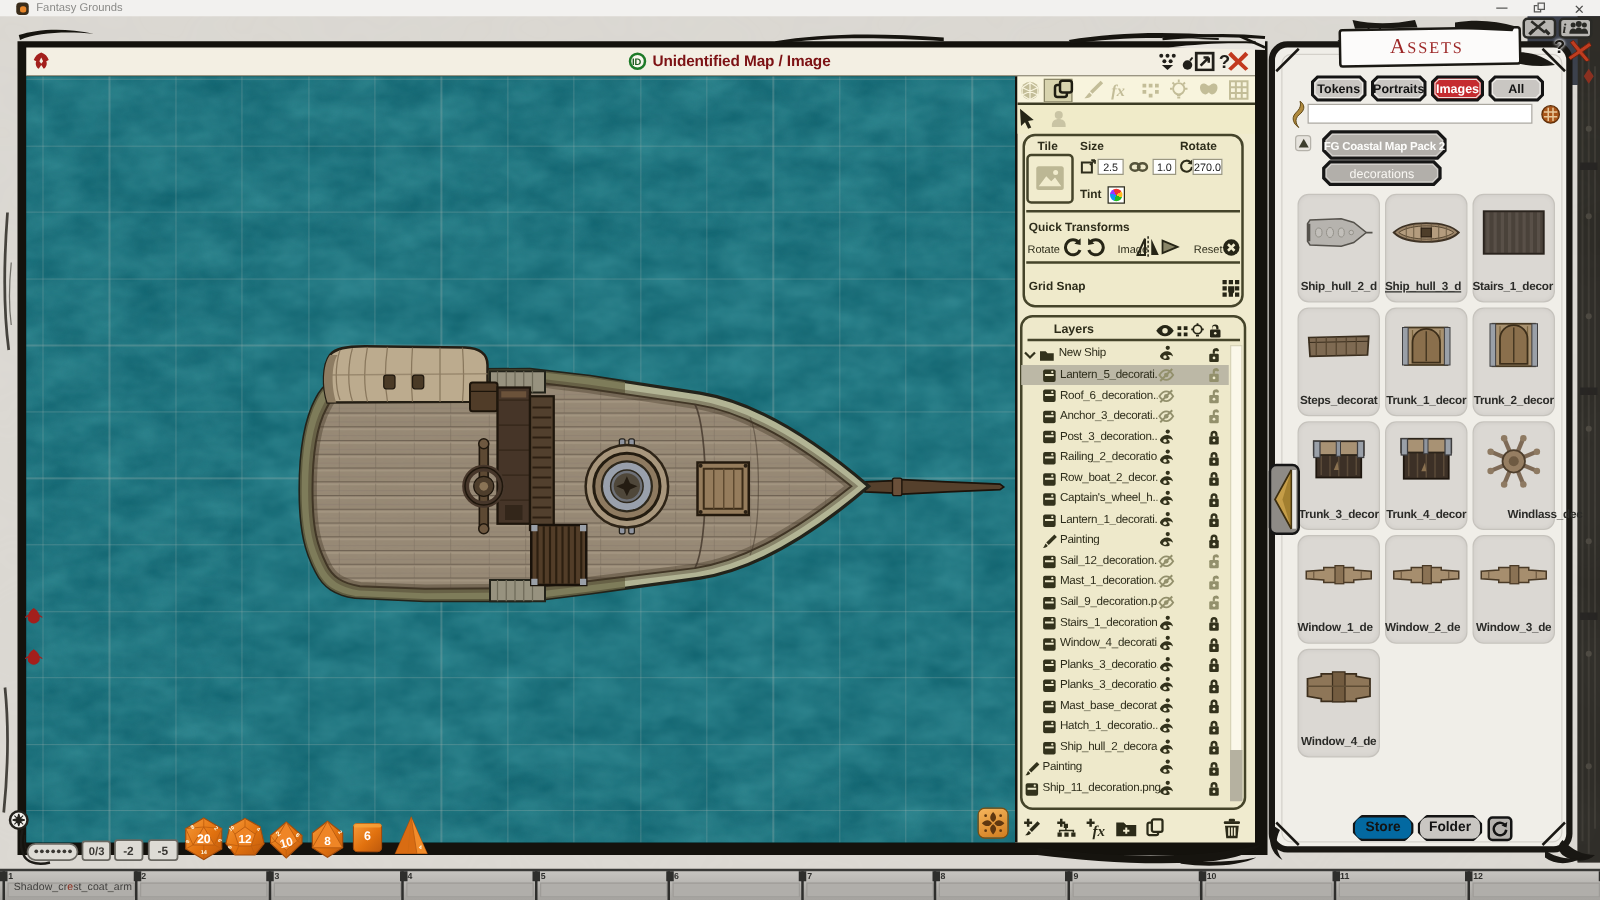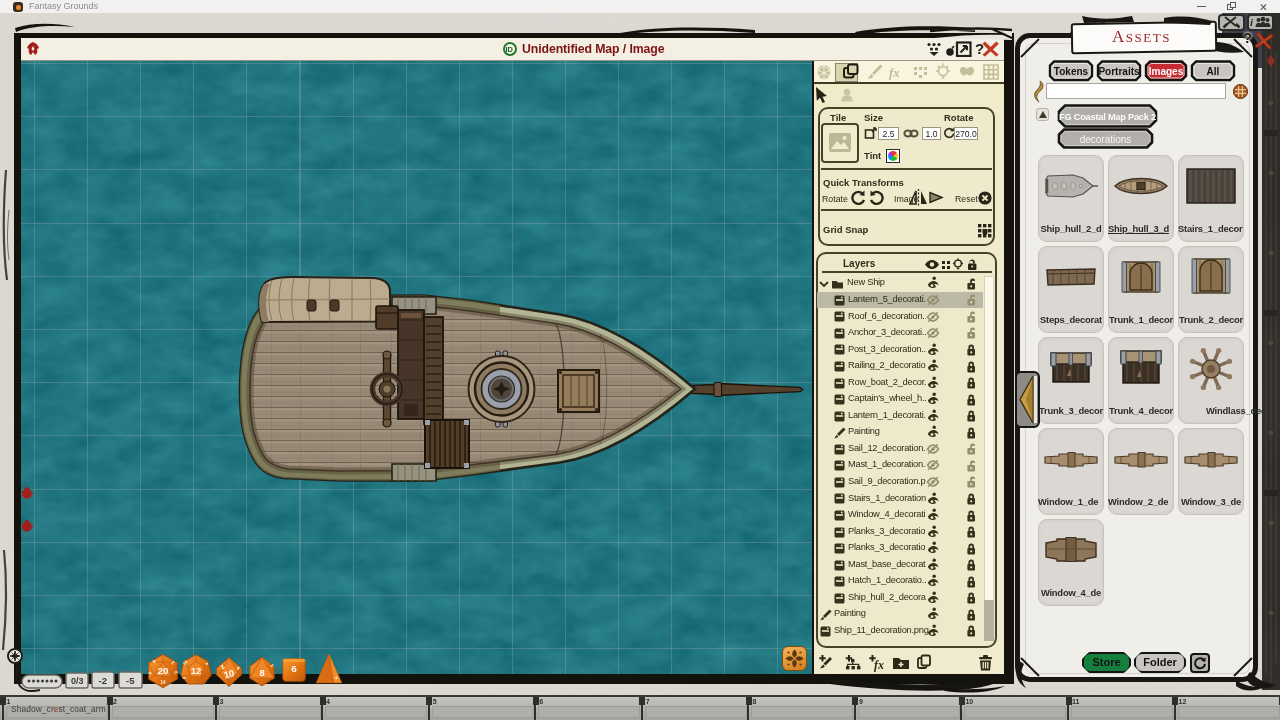--- a/index.html
+++ b/index.html
@@ -972,21 +972,21 @@
 <div class="abs" style="left:1038px;top:587px;width:66px;text-align:center;font-size:9.4px;letter-spacing:-0.2px;font-weight:bold;color:#2b2b28;">Window_4_de</div>
 </div>
 
 <div class="abs" style="left:1015px;top:371px;width:25px;height:57px;background:#8e8b86;border:2px solid #161616;border-radius:6px;box-sizing:border-box;"></div>
 <div class="abs" style="left:1033px;top:376px;width:4px;height:47px;background:#e8e6e2;"></div>
 <svg class="abs" style="left:1017px;top:374px" width="20" height="51" viewBox="0 0 20 51">
   <path d="M16 2 L3 25.5 L16 49 Z" fill="#c59d48" stroke="#3c2e10" stroke-width="1.4"></path>
   <path d="M16 2 L9 25.5 L16 49 Z" fill="#8a6a22" opacity="0.6"></path>
 </svg>
 
-<div class="abs" style="left:1082px;top:652px;width:49px;height:21px;background:#15803d;border:2.5px solid #141414;border-radius:8px;box-sizing:border-box;clip-path:polygon(7px 0,calc(100% - 7px) 0,100% 7px,100% calc(100% - 7px),calc(100% - 7px) 100%,7px 100%,0 calc(100% - 7px),0 7px);text-align:center;font-size:11px;font-weight:bold;color:#131313;line-height:17px;">Store</div>
+<div class="abs" style="left:1082px;top:652px;width:49px;height:21px;background:#0369a1;border:2.5px solid #141414;border-radius:8px;box-sizing:border-box;clip-path:polygon(7px 0,calc(100% - 7px) 0,100% 7px,100% calc(100% - 7px),calc(100% - 7px) 100%,7px 100%,0 calc(100% - 7px),0 7px);text-align:center;font-size:11px;font-weight:bold;color:#131313;line-height:17px;">Store</div>
 <div class="abs" style="left:1134px;top:652px;width:52px;height:21px;background:#c9c6c2;border:2.5px solid #141414;border-radius:8px;box-sizing:border-box;clip-path:polygon(7px 0,calc(100% - 7px) 0,100% 7px,100% calc(100% - 7px),calc(100% - 7px) 100%,7px 100%,0 calc(100% - 7px),0 7px);text-align:center;font-size:11px;font-weight:bold;color:#131313;line-height:17px;">Folder</div>
 <div class="abs" style="left:1190px;top:653px;width:20px;height:20px;background:#b5b2ae;border:2px solid #141414;border-radius:4px;box-sizing:border-box;"></div>
 <svg class="abs" style="left:1193px;top:656px" width="14" height="14" viewBox="0 0 14 14">
   <path d="M11.5 5 A5 5 0 1 0 12 7.8" fill="none" stroke="#141414" stroke-width="2"></path>
   <path d="M12.8 1.5 L12.2 6 L8.2 4.4 Z" fill="#141414"></path>
 </svg>
 <svg class="abs" style="left:1000px;top:630px" width="280" height="70" viewBox="0 0 280 70">
   <path d="M18 30 C14 42 16 52 26 58 C20 50 20 42 24 34 Z" fill="#191713"></path>
   <path d="M250 42 C258 50 266 54 276 54 C270 60 258 60 250 54 C246 50 246 46 250 42 Z" fill="#191713"></path>
   <path d="M236 50 C244 56 254 58 266 56 C256 62 244 62 236 56 Z" fill="#191713"></path>

